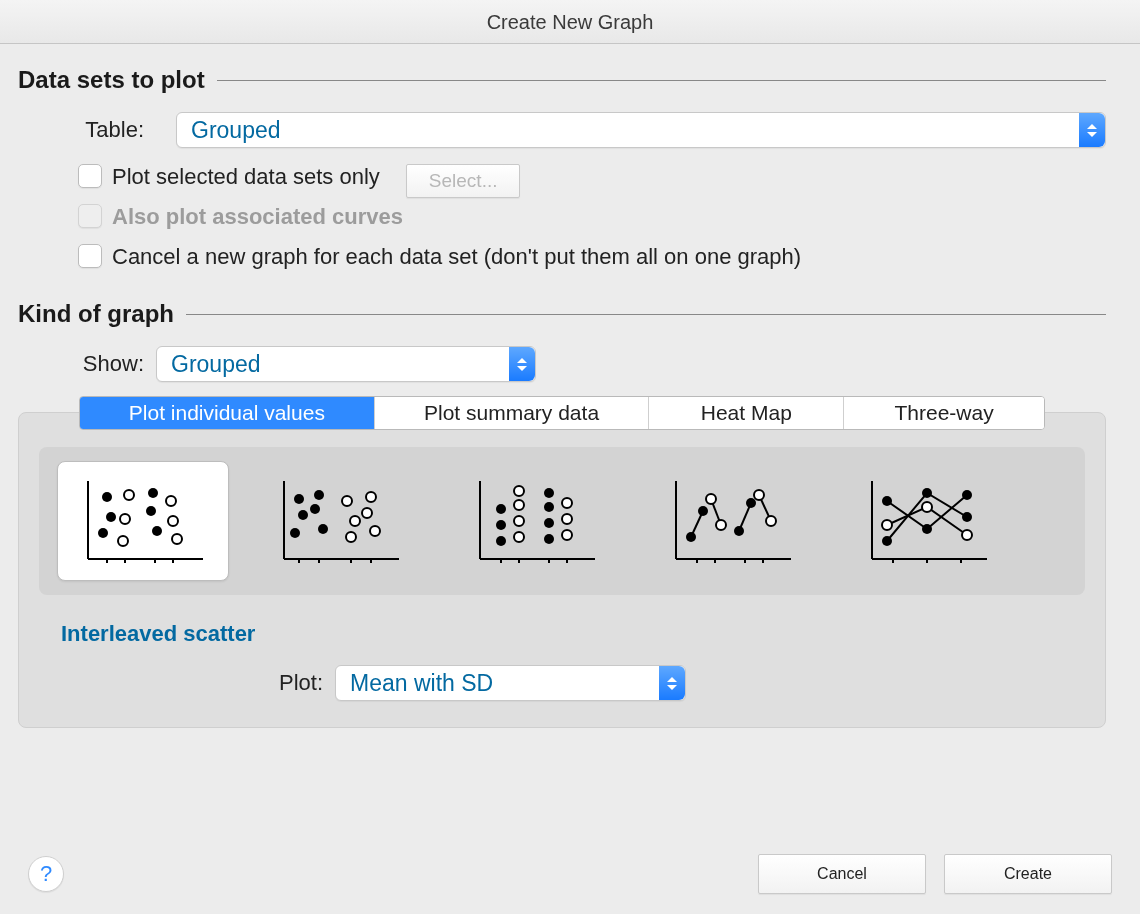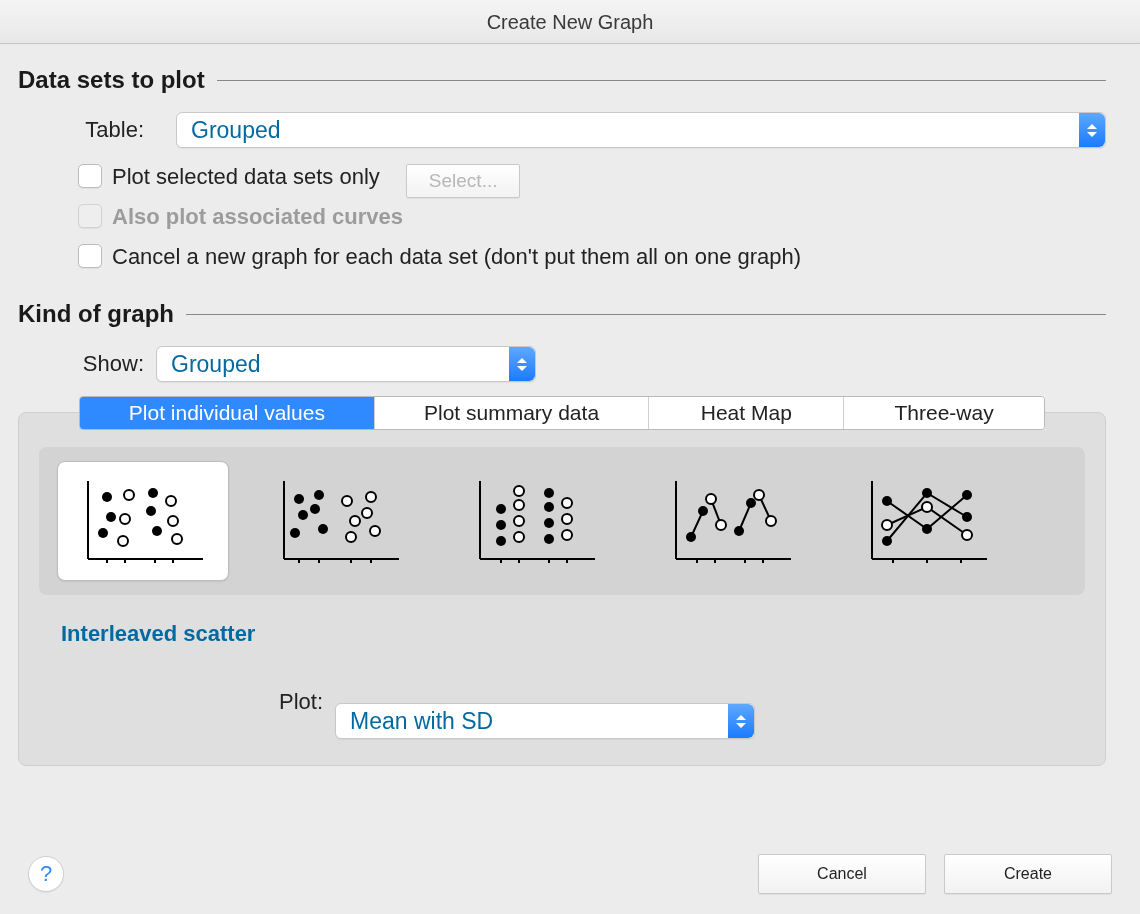--- a/index.html
+++ b/index.html
@@ -376,21 +376,21 @@
             <circle cx="70" cy="22" r="5" fill="#000"></circle>
             <circle cx="110" cy="46" r="5" fill="#000"></circle>
         </svg>
       </div>
     </div>
 
     <div class="subheading">Interleaved scatter</div>
 
     <div class="row" style="justify-content:flex-start; margin-left:260px;">
       <div class="field-label">Plot:</div>
-      <div class="select" style="width:420px;margin-top:38px;">
+      <div class="select" style="width:351px;">
         <span>Mean with SD</span>
         <div class="stepper"></div>
       </div>
     </div>
   </div>
 
 </div>
 
 <div class="footer">
   <div class="help-btn">?</div>

